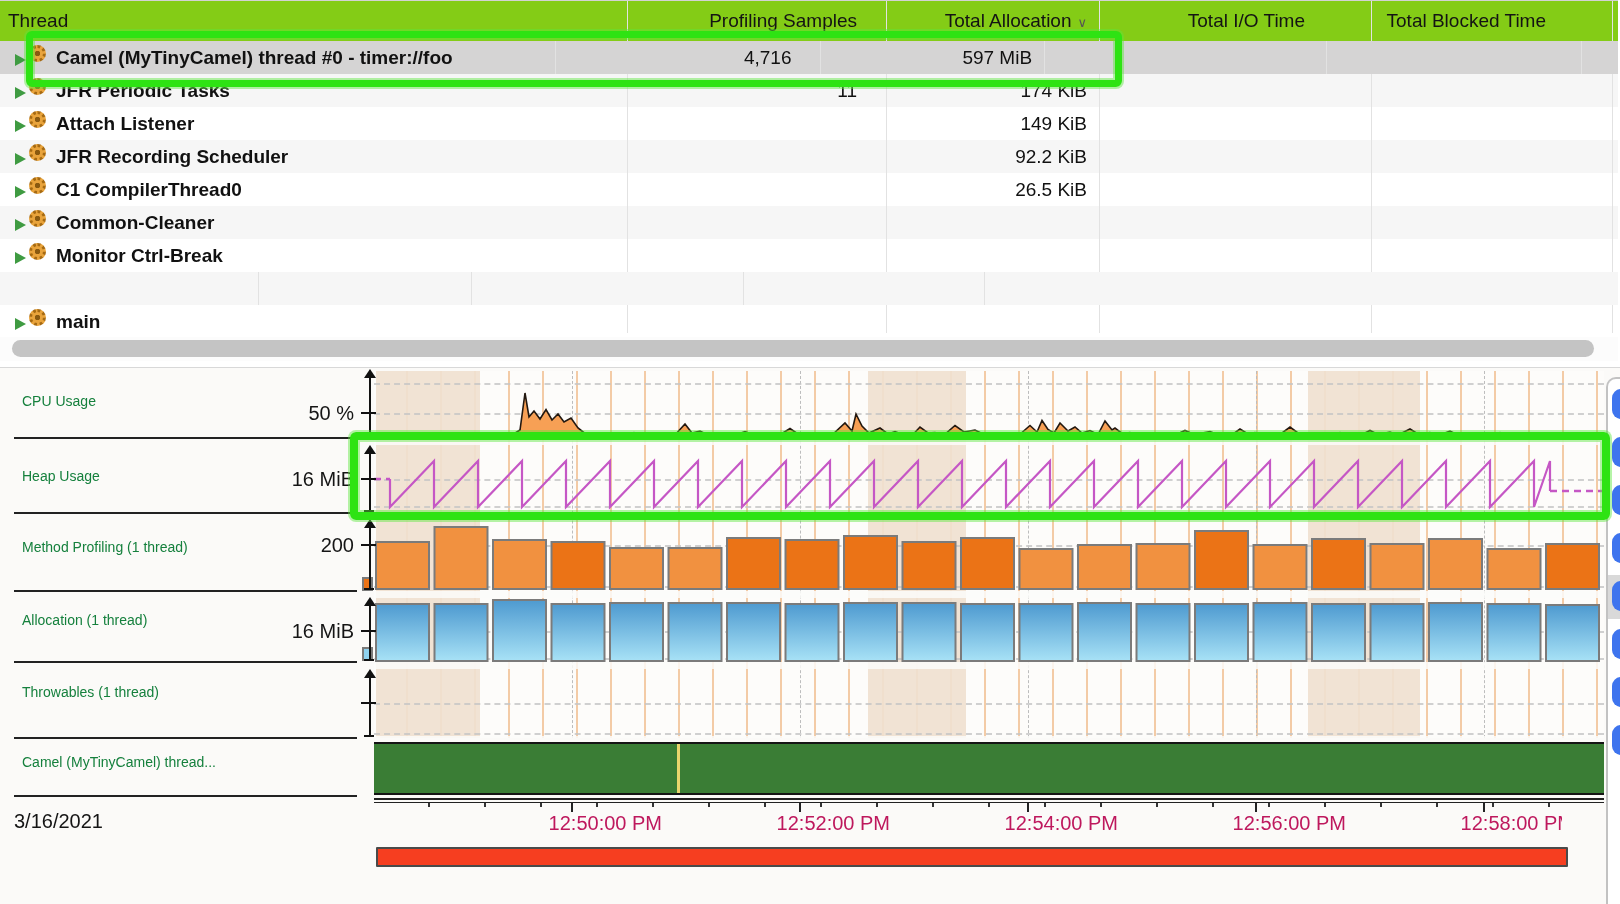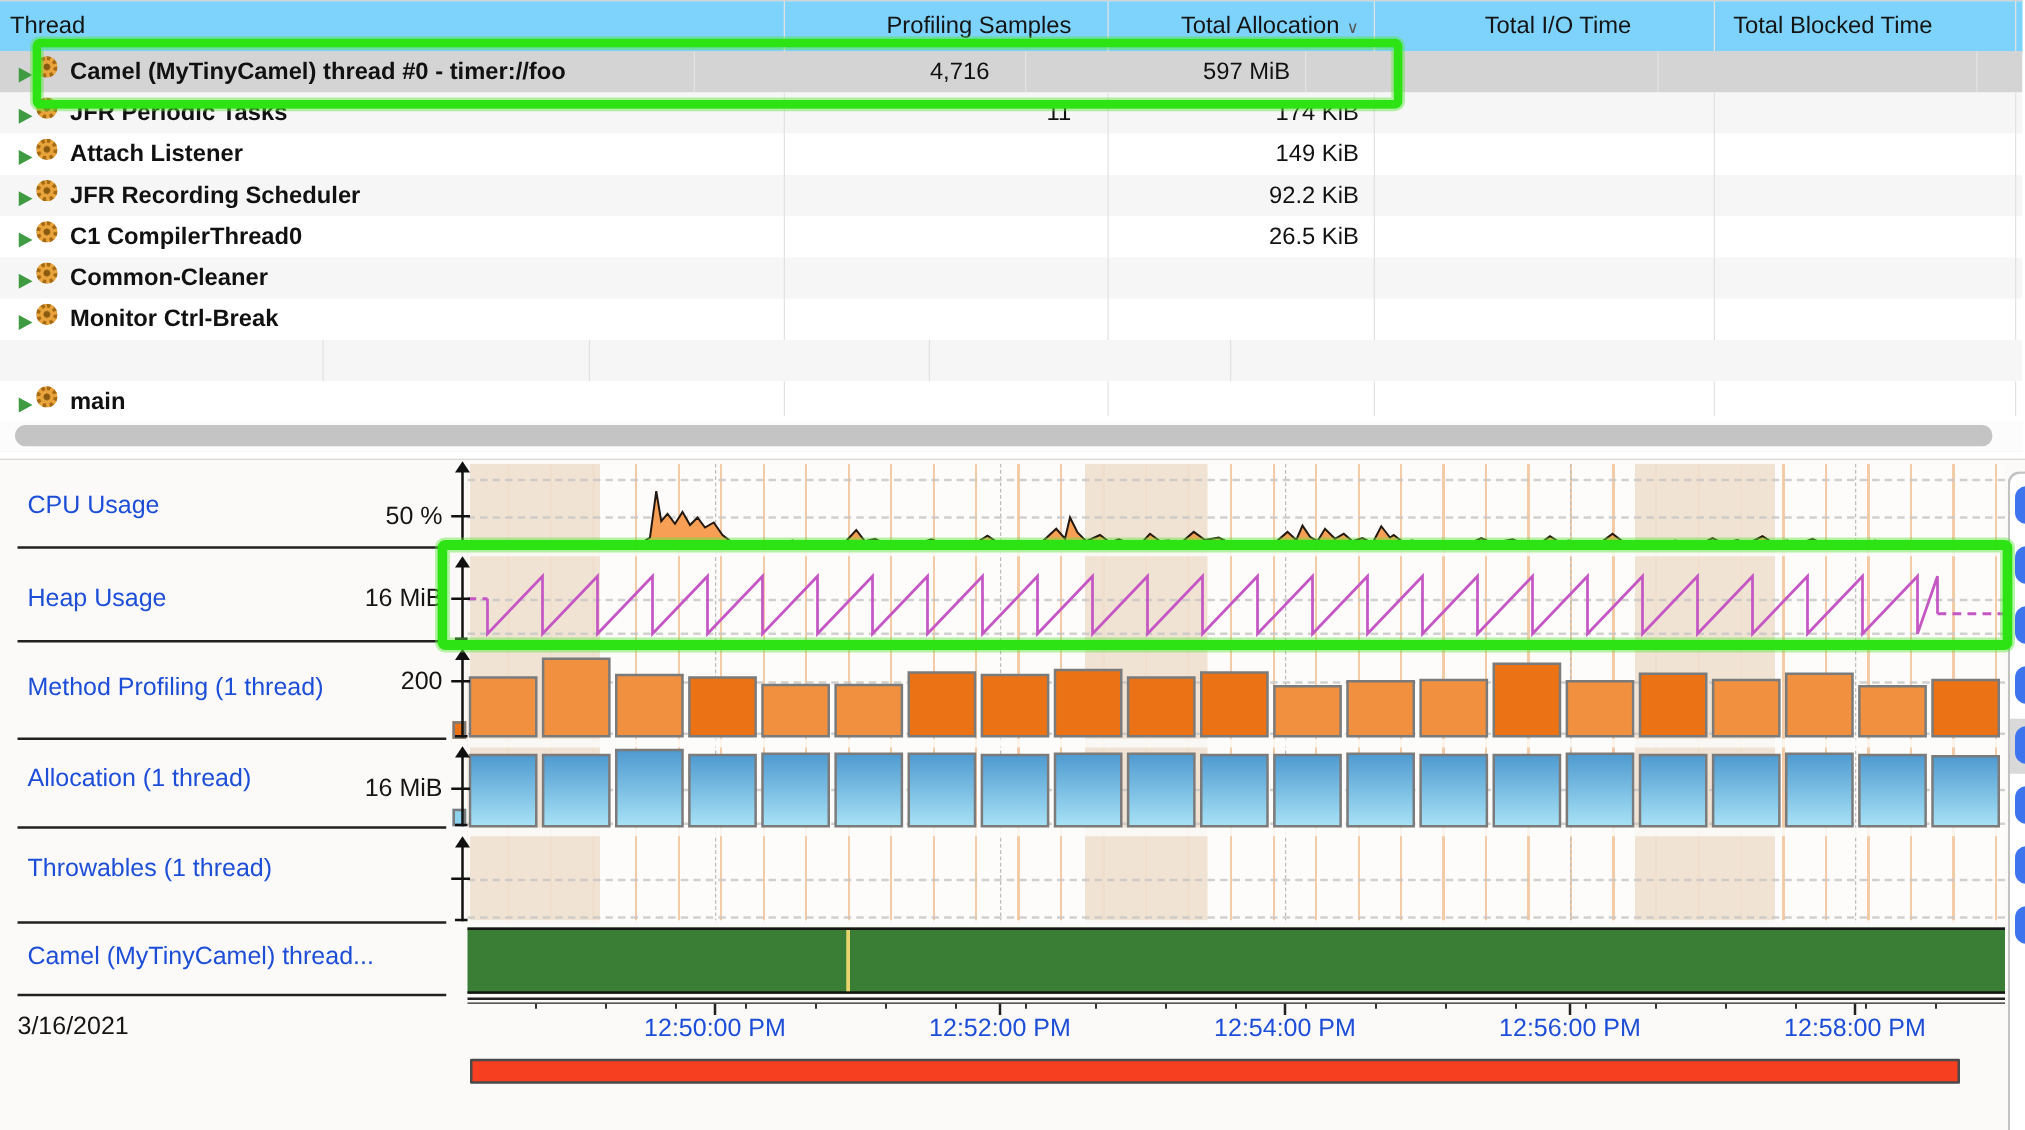--- a/index.html
+++ b/index.html
@@ -1,21 +1,21 @@
 <!DOCTYPE html>
 <html><head>
 <meta charset="utf-8">
 <style>
   html,body{margin:0;padding:0;background:#fff;}
   .page{position:relative;width:1620px;height:904px;overflow:hidden;background:#fff;
         font-family:"Liberation Sans",sans-serif;color:#111;}
   
   .table-panel{position:absolute;left:0;top:0;width:1618px;height:361px;background:#fff;
                border:1px solid #d2d2d2;border-left:none;border-right:none;box-sizing:border-box;}
-  .thead{position:relative;display:flex;height:40px;border-bottom:1px solid #d6d6d6;background:#7dd3fc;}
+  .thead{position:relative;display:flex;height:40px;border-bottom:1px solid #d6d6d6;background:#84cc16;}
   .th,.td{box-sizing:border-box;border-right:1px solid #e2e2e2;}
   .c-thread{width:628px;}
   .c-samples{width:259px;text-align:right;padding-right:29px;}
   .c-alloc{width:213px;text-align:right;padding-right:12px;}
   .c-io{width:272px;text-align:right;padding-right:66px;}
   .c-blocked{width:241px;text-align:right;padding-right:66px;}
   .c-extra{flex:1;border-right:none;}
   .th{font-size:19px;line-height:40px;color:#141414;white-space:nowrap;}
   .th.c-thread{padding-left:8px;text-align:left;}
   .sort{font-size:13px;color:#555;margin-left:6px;}
@@ -33,21 +33,21 @@
   .hscroll{position:absolute;left:0;top:336px;width:1618px;height:24px;background:#fcfcfc;}
   .hthumb{position:absolute;left:12px;top:3px;width:1582px;height:17px;border-radius:9px;background:#c4c4c4;}
   
   .scribble{position:absolute;border:7px solid #2ee313;border-radius:6px;z-index:60;
             box-shadow:0 0 0 2px rgba(90,230,60,.45), inset 0 0 0 2px rgba(90,230,60,.45);}
   .scr-row{left:26px;top:31px;width:1082px;height:42px;}
   .scr-heap{left:350px;top:432px;width:1244px;height:72px;border-width:8px;}
   
   .charts-panel{position:absolute;left:0;top:367px;width:1620px;height:537px;background:#fbfaf8;
                 border-top:1px solid #d8d8d8;box-sizing:border-box;}
-  .chart-label{position:absolute;left:22px;font-size:20px;color:#1d4ed8;white-space:nowrap;z-index:5;}
+  .chart-label{position:absolute;left:22px;font-size:14px;color:#15803d;white-space:nowrap;z-index:5;}
   .chart-tick-value{position:absolute;left:16px;width:338px;text-align:right;font-size:20px;color:#151515;z-index:4;}
   .hdiv{position:absolute;left:14px;width:343px;height:2px;background:#222;z-index:6;}
   .vaxis{position:absolute;left:369px;width:2px;background:#111;z-index:8;}
   .vaxis-arrow{position:absolute;left:364px;width:0;height:0;z-index:8;
                border-left:6px solid transparent;border-right:6px solid transparent;border-bottom:9px solid #111;}
   .mtick{position:absolute;left:361px;width:15px;height:2px;background:#111;z-index:8;}
   .btick{position:absolute;left:364px;width:10px;height:2px;background:#111;z-index:8;}
   .plot{position:absolute;left:374px;top:3px;width:1230px;height:367px;background:#fdfcfa;overflow:hidden;}
   .evlines{position:absolute;left:0;top:0;width:100%;height:100%;
            background:repeating-linear-gradient(90deg, transparent 0 32px, #f3cba6 32px 34px);}
@@ -59,22 +59,22 @@
   .stub{position:absolute;width:11px;height:14px;border:2px solid #7b7b7b;box-sizing:border-box;z-index:7;}
   .camel-band{position:absolute;left:374px;top:374px;width:1230px;height:53px;background:#3a7d35;
               border-top:2px solid #151515;border-bottom:2px solid #151515;box-sizing:border-box;}
   .camel-marker{position:absolute;top:0;width:3px;height:100%;background:#e9d56d;}
   .taxis1{position:absolute;left:374px;top:430px;width:1230px;height:2px;background:#222;}
   .taxis2{position:absolute;left:374px;top:434px;width:1230px;height:1px;background:#222;}
   .minor-ticks{position:absolute;left:374px;top:435px;width:1230px;height:4px;
                background:repeating-linear-gradient(90deg, transparent 0 54px, #333 54px 56px);}
   .major-tick{position:absolute;top:435px;width:2px;height:9px;background:#222;}
   .tlabels{position:absolute;left:374px;top:444px;width:1188px;height:28px;overflow:hidden;}
-  .tlabel{position:absolute;top:0;width:180px;margin-left:-90px;text-align:center;
-          font-size:20px;color:#1d4ed8;white-space:nowrap;}
+  .tlabel{position:absolute;top:0;width:180px;margin-left:-90px;text-align:right;
+          font-size:20px;color:#be185d;white-space:nowrap;}
   .date-label{position:absolute;left:14px;top:442px;font-size:20px;color:#151515;}
   .overview-bar{position:absolute;left:376px;top:479px;width:1192px;height:20px;background:#f63e20;
                 border:2px solid #4a4a4a;box-sizing:border-box;border-radius:1px;}
   
   .side-panel{position:absolute;left:1606px;top:9px;width:14px;height:528px;background:#fff;
               border-left:2px solid #c2c2c2;border-top:2px solid #c2c2c2;border-top-left-radius:10px;z-index:9;}
   .side-highlight{position:absolute;left:0;top:196px;width:14px;height:44px;background:#d9d9d9;}
   .side-btn{position:absolute;left:4px;width:24px;height:30px;border-radius:9px;background:#3e74ee;}
 </style>
 </head>

